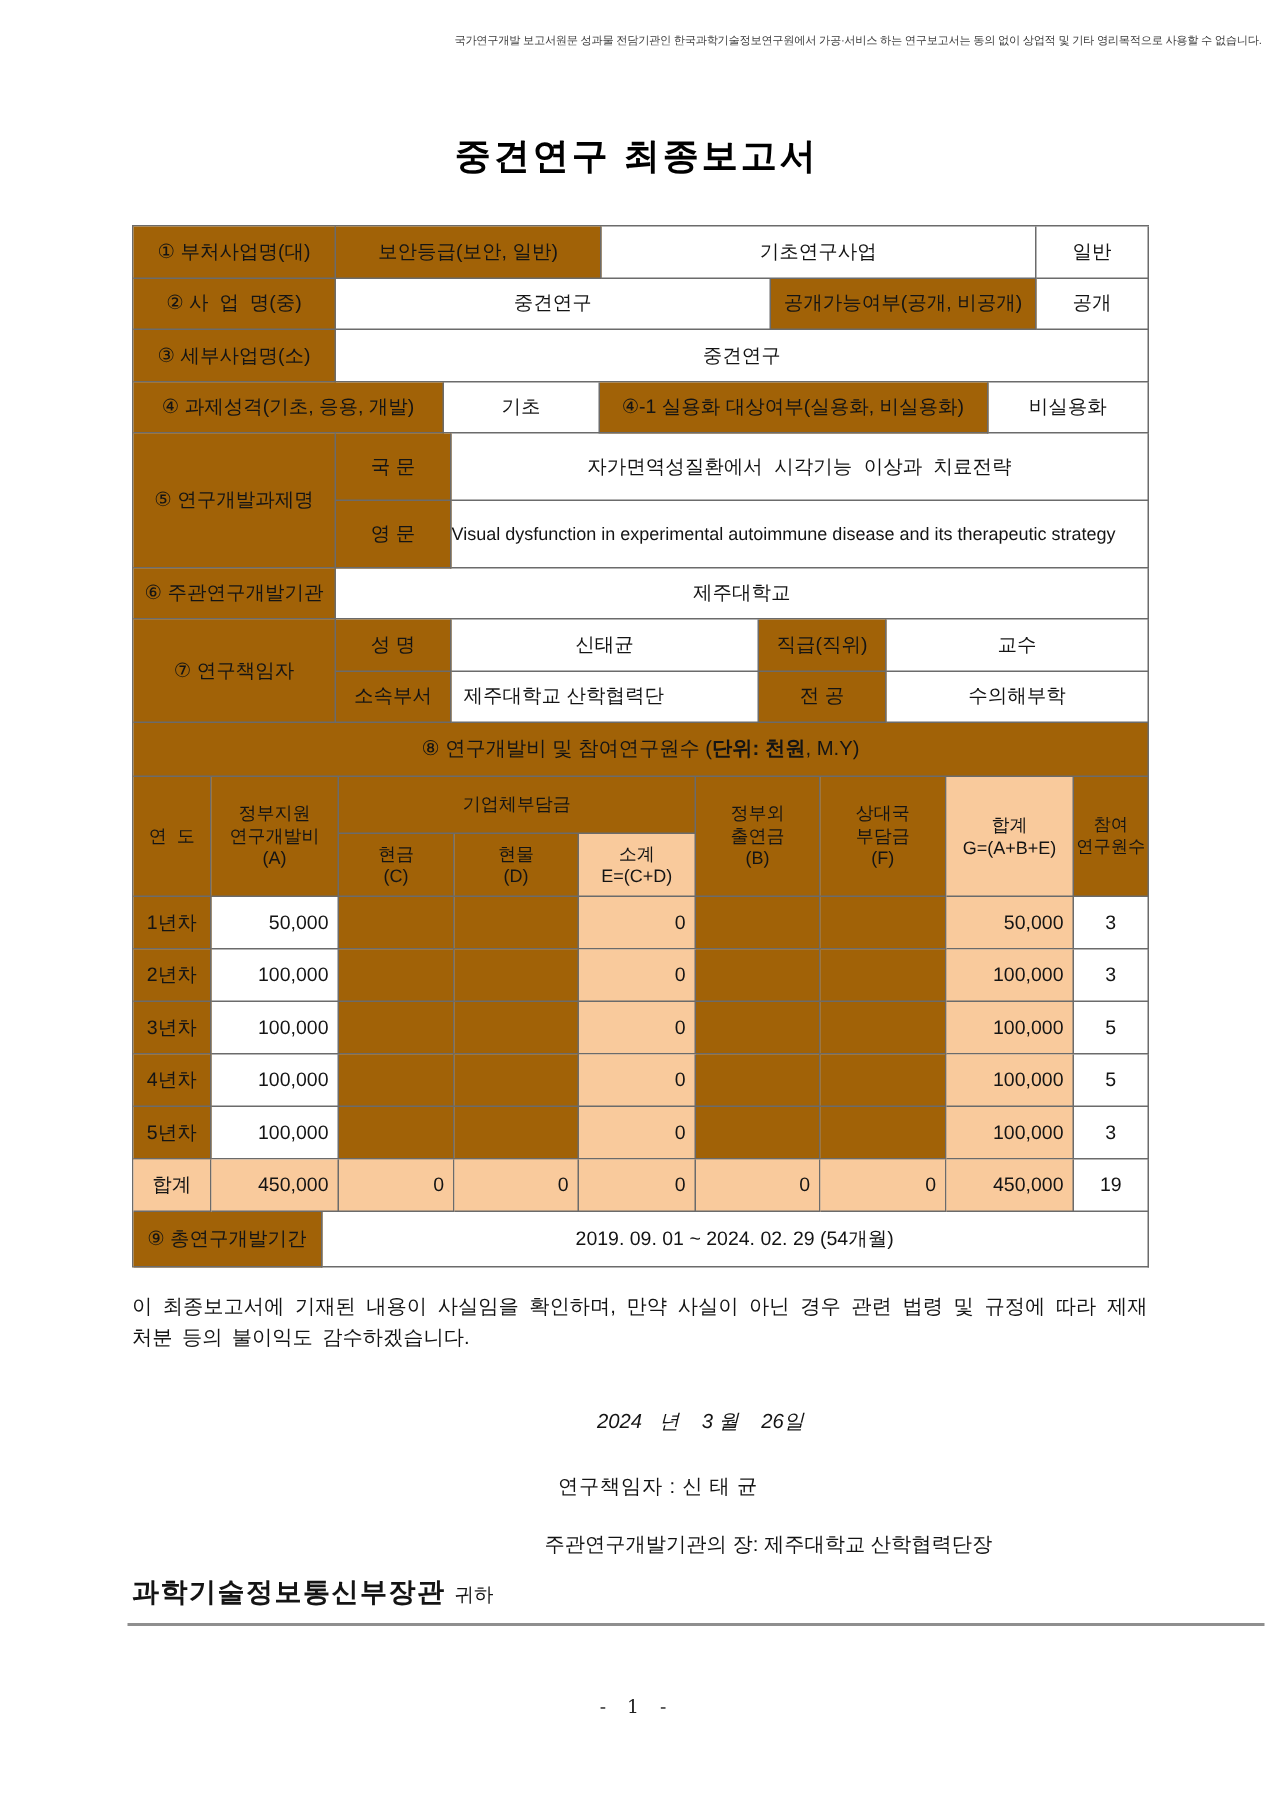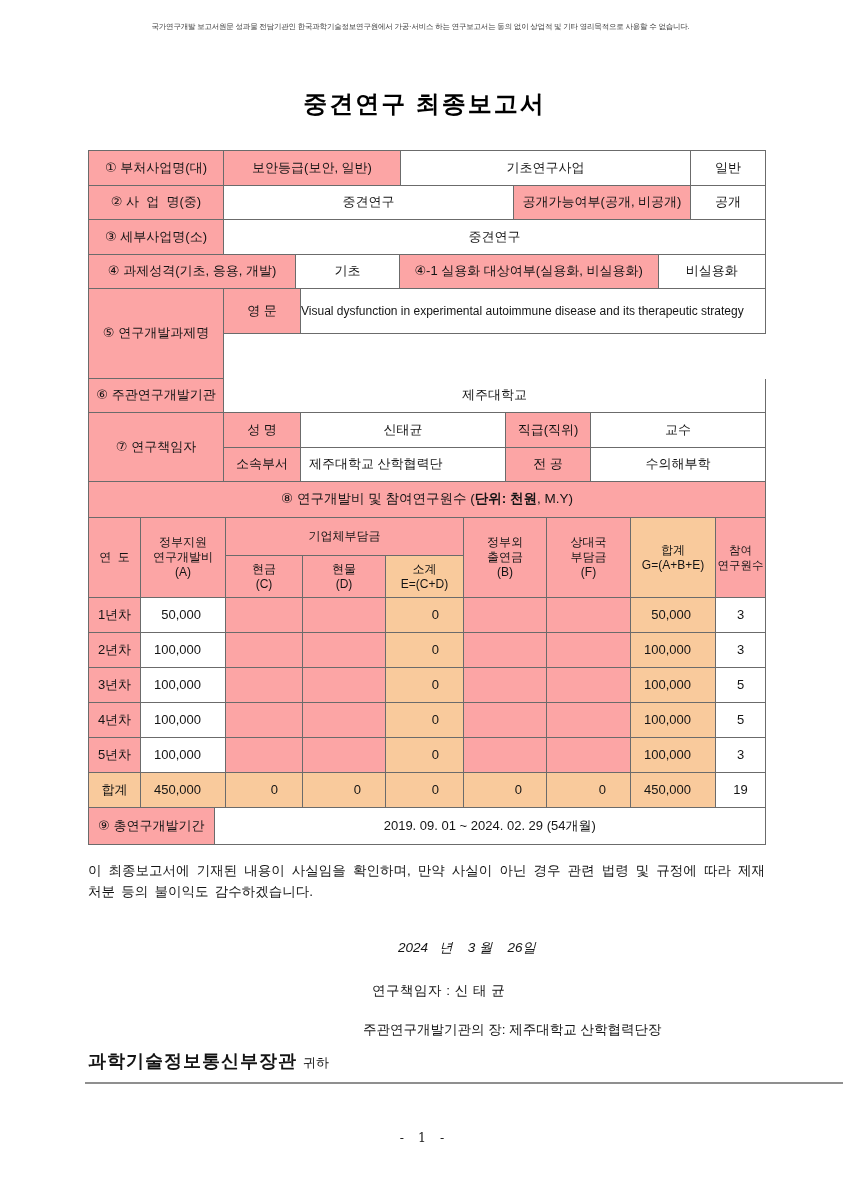--- a/index.html
+++ b/index.html
@@ -1,33 +1,33 @@
 <!DOCTYPE html>
 <html><head>
 <meta charset="utf-8">
 <style>
   html,body{margin:0;padding:0;background:#fff;}
   body{font-family:"Liberation Sans","DejaVu Sans",sans-serif;color:#141414;}
   .page{position:relative;width:849px;height:1200px;background:#fff;overflow:hidden;}
 
-  .disclaimer{padding:22px 8px 0 0;text-align:center;font-size:7.5px;color:#3a3a3a;white-space:nowrap;letter-spacing:-0.2px;}
+  .disclaimer{padding:22px 8px 0 0;text-align:right;font-size:7.5px;color:#3a3a3a;white-space:nowrap;letter-spacing:-0.2px;}
 
   .title{margin-top:56px;margin-bottom:0;text-align:center;font-size:24px;font-weight:bold;letter-spacing:2px;color:#000;}
 
   .tbl{margin:30px 0 0 88px;width:677px;border-top:1px solid #6b6b6b;border-left:1px solid #6b6b6b;}
   .row{display:flex;}
   .col{display:flex;flex-direction:column;}
   .cell{box-sizing:border-box;border-right:1px solid #6b6b6b;border-bottom:1px solid #6b6b6b;
         display:flex;align-items:center;justify-content:center;text-align:center;
         font-size:13px;line-height:1.25;white-space:pre-line;overflow:hidden;}
   .ps{white-space:pre;}
-  .g{background:#fca5a5;}
+  .g{background:#a16207;}
   .o{background:#f9ca9c;}
   .left{justify-content:flex-start;text-align:left;padding-left:8px;}
-  .num{justify-content:flex-end;padding-right:24px;}
+  .num{justify-content:flex-end;padding-right:6px;}
   .eng{font-size:12px;white-space:nowrap;justify-content:flex-start;padding-left:0;}
   .hdr{font-size:12px;}
   .hdr-sm{font-size:11.5px;}
   .sect{font-size:13.5px;}
   .ws{word-spacing:4px;}
 
   .w135{width:135px}.w290{width:290px}.w177{width:177px}.w75{width:75px}
   .w542{width:542px}.w212{width:212px}.w90{width:106px}.w265{width:265px}.w110{width:110px}
   .w77{width:77px}.w465{width:465px}.w205{width:205px}.w85{width:85px}.w175{width:175px}
   .w52{width:52px}.w83{width:83px}.w78{width:78px}.w84{width:84px}.w50{width:50px}
@@ -79,20 +79,24 @@
       <div class="cell g w212 h34">④ 과제성격(기초, 응용, 개발)</div>
       <div class="cell w90 h34">기초</div>
       <div class="cell g w265 h34">④-1 실용화 대상여부(실용화, 비실용화)</div>
       <div class="cell w110 h34">비실용화</div>
     </div>
 
     <div class="row">
       <div class="cell g w135 h90">⑤ 연구개발과제명</div>
       <div class="col">
         <div class="row">
+          <div class="cell g w77 h45">국 문</div>
+          <div class="cell w465 h45 ws">자가면역성질환에서 시각기능 이상과 치료전략</div>
+        </div>
+        <div class="row">
           <div class="cell g w77 h45">영 문</div>
           <div class="cell w465 h45 eng">Visual dysfunction in experimental autoimmune disease and its therapeutic strategy</div>
         </div>
       </div>
     </div>
 
     <div class="row">
       <div class="cell g w135 h34">⑥ 주관연구개발기관</div>
       <div class="cell w542 h34">제주대학교</div>
     </div>

